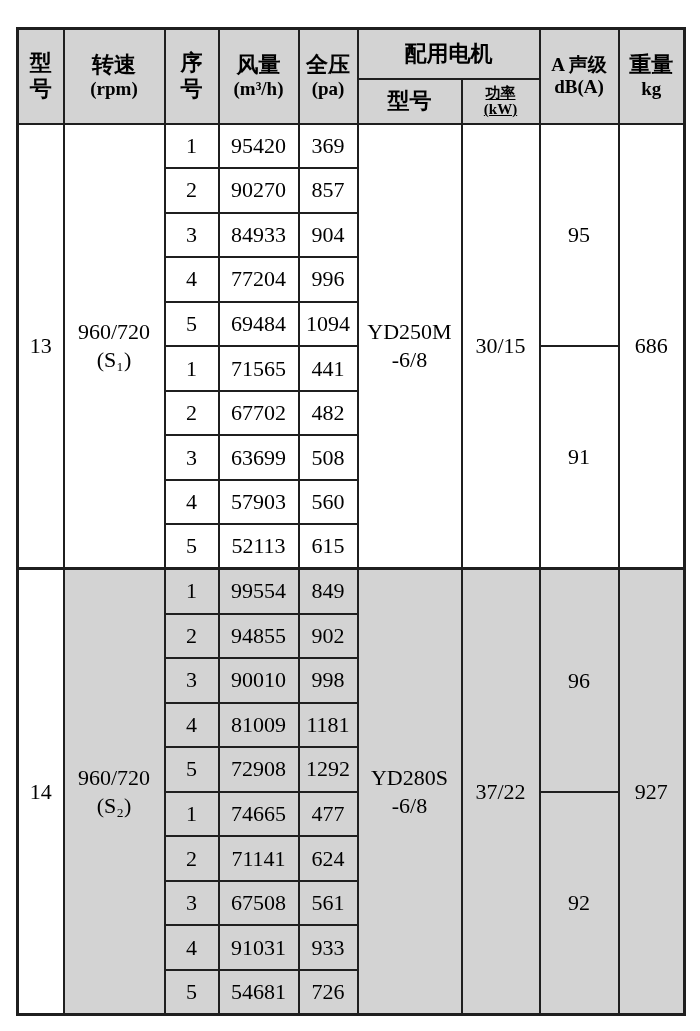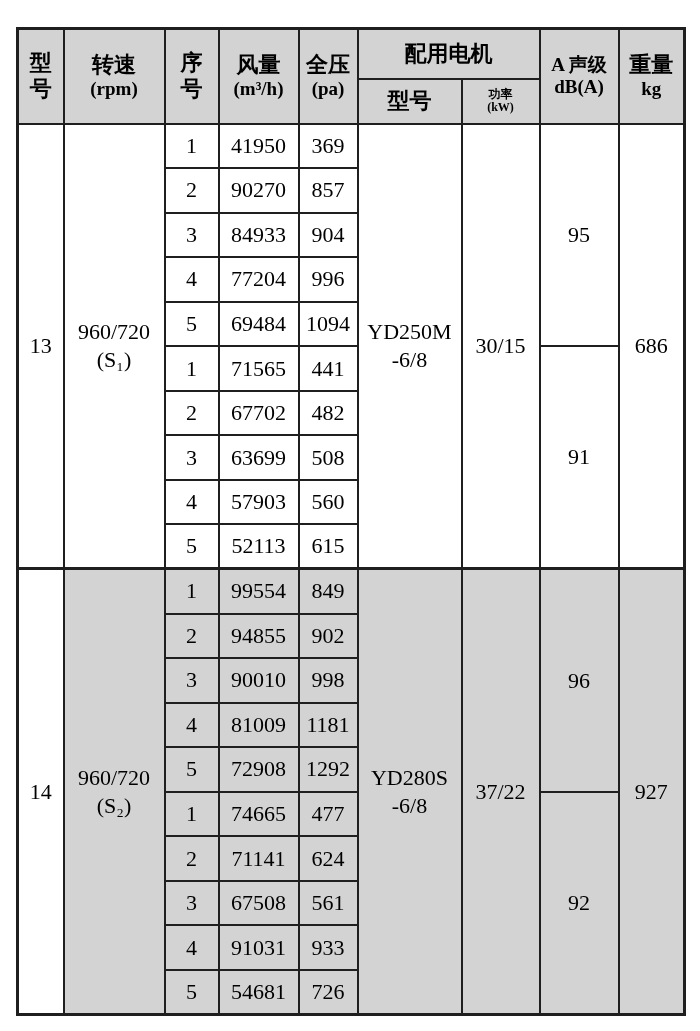--- a/index.html
+++ b/index.html
@@ -36,21 +36,21 @@
     background: #d3d3d3;
     font-weight: bold;
   }
   thead tr.h1 { height: 50px; }
   thead tr.h2 { height: 45px; }
   tbody tr { height: 44.55px; }
   tr.block-start td { border-top: 3px solid #1f1f1f; }
 
   .hl { font-size: 22px; line-height: 1.18; }
   .hs { font-size: 19px; line-height: 1.15; }
-  .hxs { font-size: 12px; line-height: 1.1; font-weight: bold; }
+  .hxs { font-size: 15px; line-height: 1.1; font-weight: bold; text-decoration: underline; }
 
   td.num { font-size: 22px; }
   td.g14 { background: #d3d3d3; }
   .cell-2line div { font-size: 22px; line-height: 1.25; text-align: center; }
 </style>
 </head>
 <body>
 
 <div class="page">
   <table class="spec">
@@ -107,21 +107,21 @@
     </thead>
     <tbody>
 
       <tr>
         <td rowspan="10" class="num">13</td>
         <td rowspan="10" class="cell-2line">
           <div>960/720</div>
           <div>(S₁)</div>
         </td>
         <td class="num">1</td>
-        <td class="num">41950</td>
+        <td class="num">95420</td>
         <td class="num">369</td>
         <td rowspan="10" class="cell-2line">
           <div>YD250M</div>
           <div>-6/8</div>
         </td>
         <td rowspan="10" class="num">30/15</td>
         <td rowspan="5" class="num">95</td>
         <td rowspan="10" class="num">686</td>
       </tr>
       <tr>

